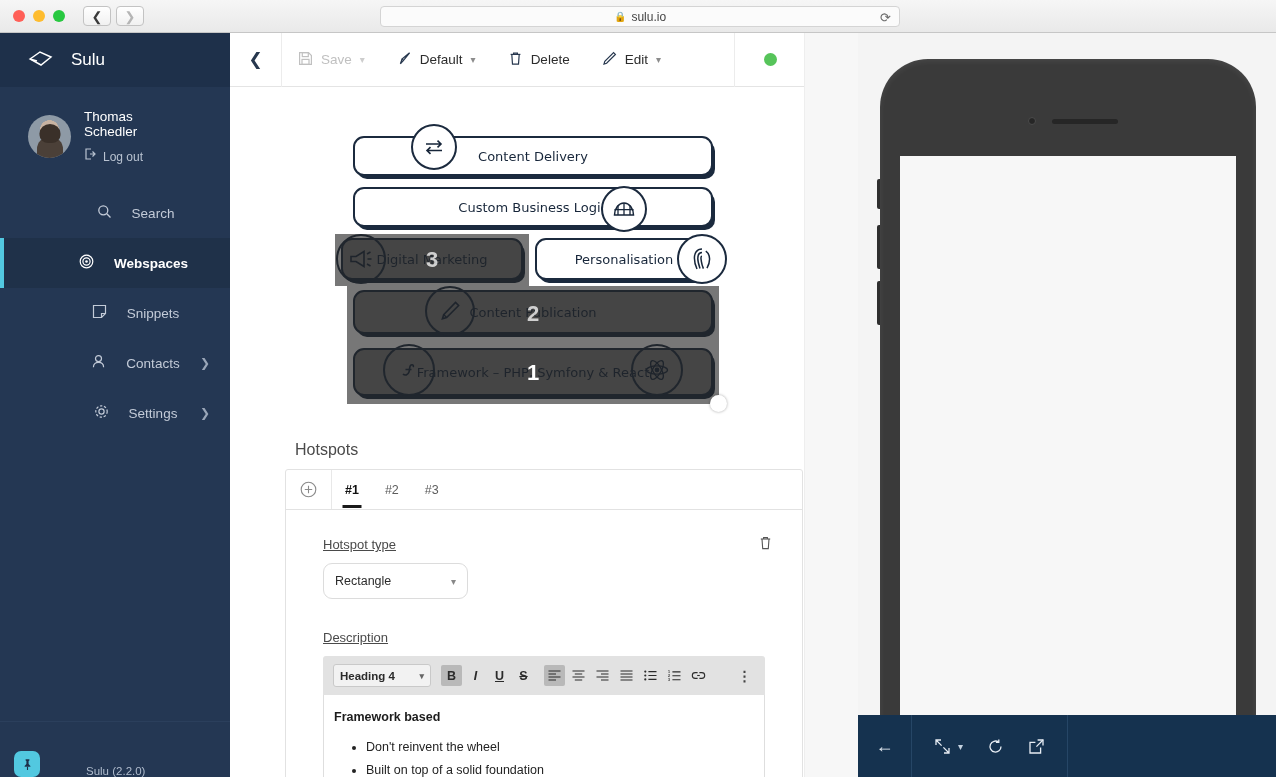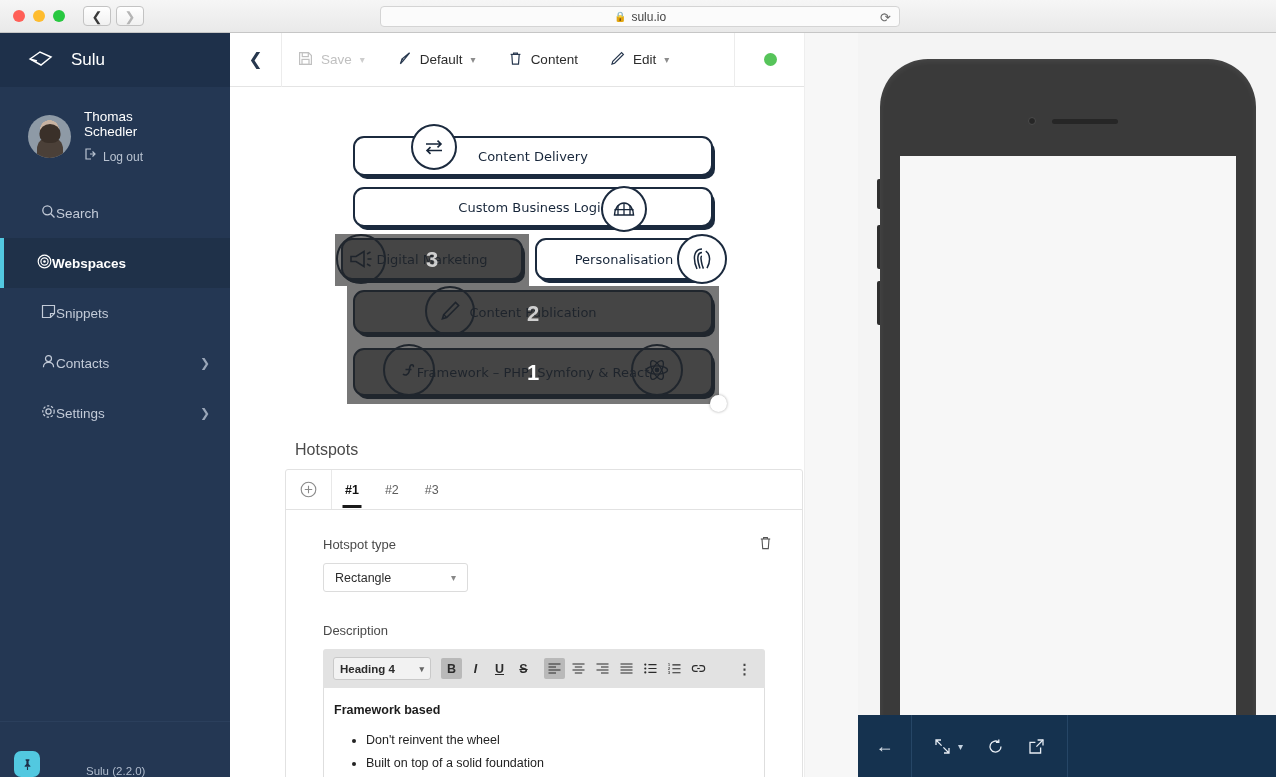--- a/index.html
+++ b/index.html
@@ -64,23 +64,23 @@
   }
   #avatar:before {
     content: ""; position: absolute; left: 50%; top: 20%;
     transform: translateX(-50%); width: 21px; height: 19px;
     border-radius: 50% 50% 42% 42%; background: #3a3029; z-index: 2;
   }
   #user-name { color: #fff; font-size: 13.5px; line-height: 15px; }
   #logout-row { display: flex; align-items: flex-end; gap: 7px; margin-top: 7px; }
   #logout-label { color: #b9c3d1; font-size: 12px; }
   .nav-item {
-    height: 50px; display: flex; align-items: center; 
+    height: 50px; display: flex; align-items: center; gap: 20px;
     padding-left: 37px; color: #c3cbd8; font-size: 13.5px;
-    border-left: 4px solid transparent; position: relative;
+    border-left: 4px solid transparent; position: relative; justify-content: center;
   }
   .nav-item.active {
     background: #1f3149; border-left-color: #52c8e0; color: #fff; font-weight: bold;
     padding-left: 33px;
   }
   .nav-chevron { position: absolute; right: 20px; font-size: 12px; color: #9aa6b8; }
   #sidebar-footer {
     margin-top: auto; height: 56px; display: flex; align-items: flex-end;
     padding-left: 14px; gap: 46px; border-top: 1px solid #2b3f5c;
   }
@@ -162,23 +162,23 @@
     display: flex; align-items: center; padding: 0 13px; font-size: 12.5px;
     color: #5d5d5d; position: relative;
   }
   .hs-tab.active { color: #111; font-weight: bold; }
   .hs-tab.active:after {
     content: ""; position: absolute; left: 50%; transform: translateX(-50%);
     bottom: 1px; width: 19px; height: 3px; background: #1a1a1a;
   }
   #hotspot-body { padding: 27px 37px 0; position: relative; }
   #delete-hotspot-btn { position: absolute; right: 30px; top: 26px; color: #555; }
-  .field-label { font-size: 13px; color: #4a4a4a; margin-bottom: 11px; }
+  .field-label { font-size: 13px; color: #4a4a4a; margin-bottom: 11px; text-decoration: underline; }
   #hotspot-type-select {
-    width: 145px; height: 29px; border: 1px solid #dcdcdc; border-radius: 3px;
+    width: 145px; height: 36px; border: 1px solid #dcdcdc; border-radius: 9px;
     display: flex; align-items: center; justify-content: space-between;
     padding: 0 11px; font-size: 12.5px; color: #2c2c2c; background: #fff;
   }
   #desc-label { margin-top: 31px; }
 
   
   #editor-toolbar {
     background: #e2e2e2; border-radius: 3px 3px 0 0; height: 39px;
     display: flex; align-items: center; padding: 0 10px; gap: 3px; font-weight: bold;
   }
@@ -384,21 +384,21 @@
       </div>
 
       <div class="tb-btn">
         <span>
           <svg width="15" height="15" viewBox="0 0 15 15">
               <path d="M2.6 3.4 H12.4" stroke="#27374e" stroke-width="1.2"></path>
               <path d="M5.6 3.4 V2.1 H9.4 V3.4" fill="none" stroke="#27374e" stroke-width="1.2"></path>
               <path d="M3.8 3.4 L4.5 13.2 H10.5 L11.2 3.4" fill="none" stroke="#27374e" stroke-width="1.2"></path>
             </svg>
         </span>
-        <span>Content</span>
+        <span>Delete</span>
       </div>
 
       <div class="tb-btn">
         <span>
           <svg width="15" height="15" viewBox="0 0 15 15">
               <path d="M11.6 1.6 L13.4 3.4 L4.6 12.2 L2 13 L2.8 10.4 Z" fill="none" stroke="#27374e" stroke-width="1.2"></path>
             </svg>
         </span>
         <span>Edit</span>
         <span class="tb-caret">▾</span>

